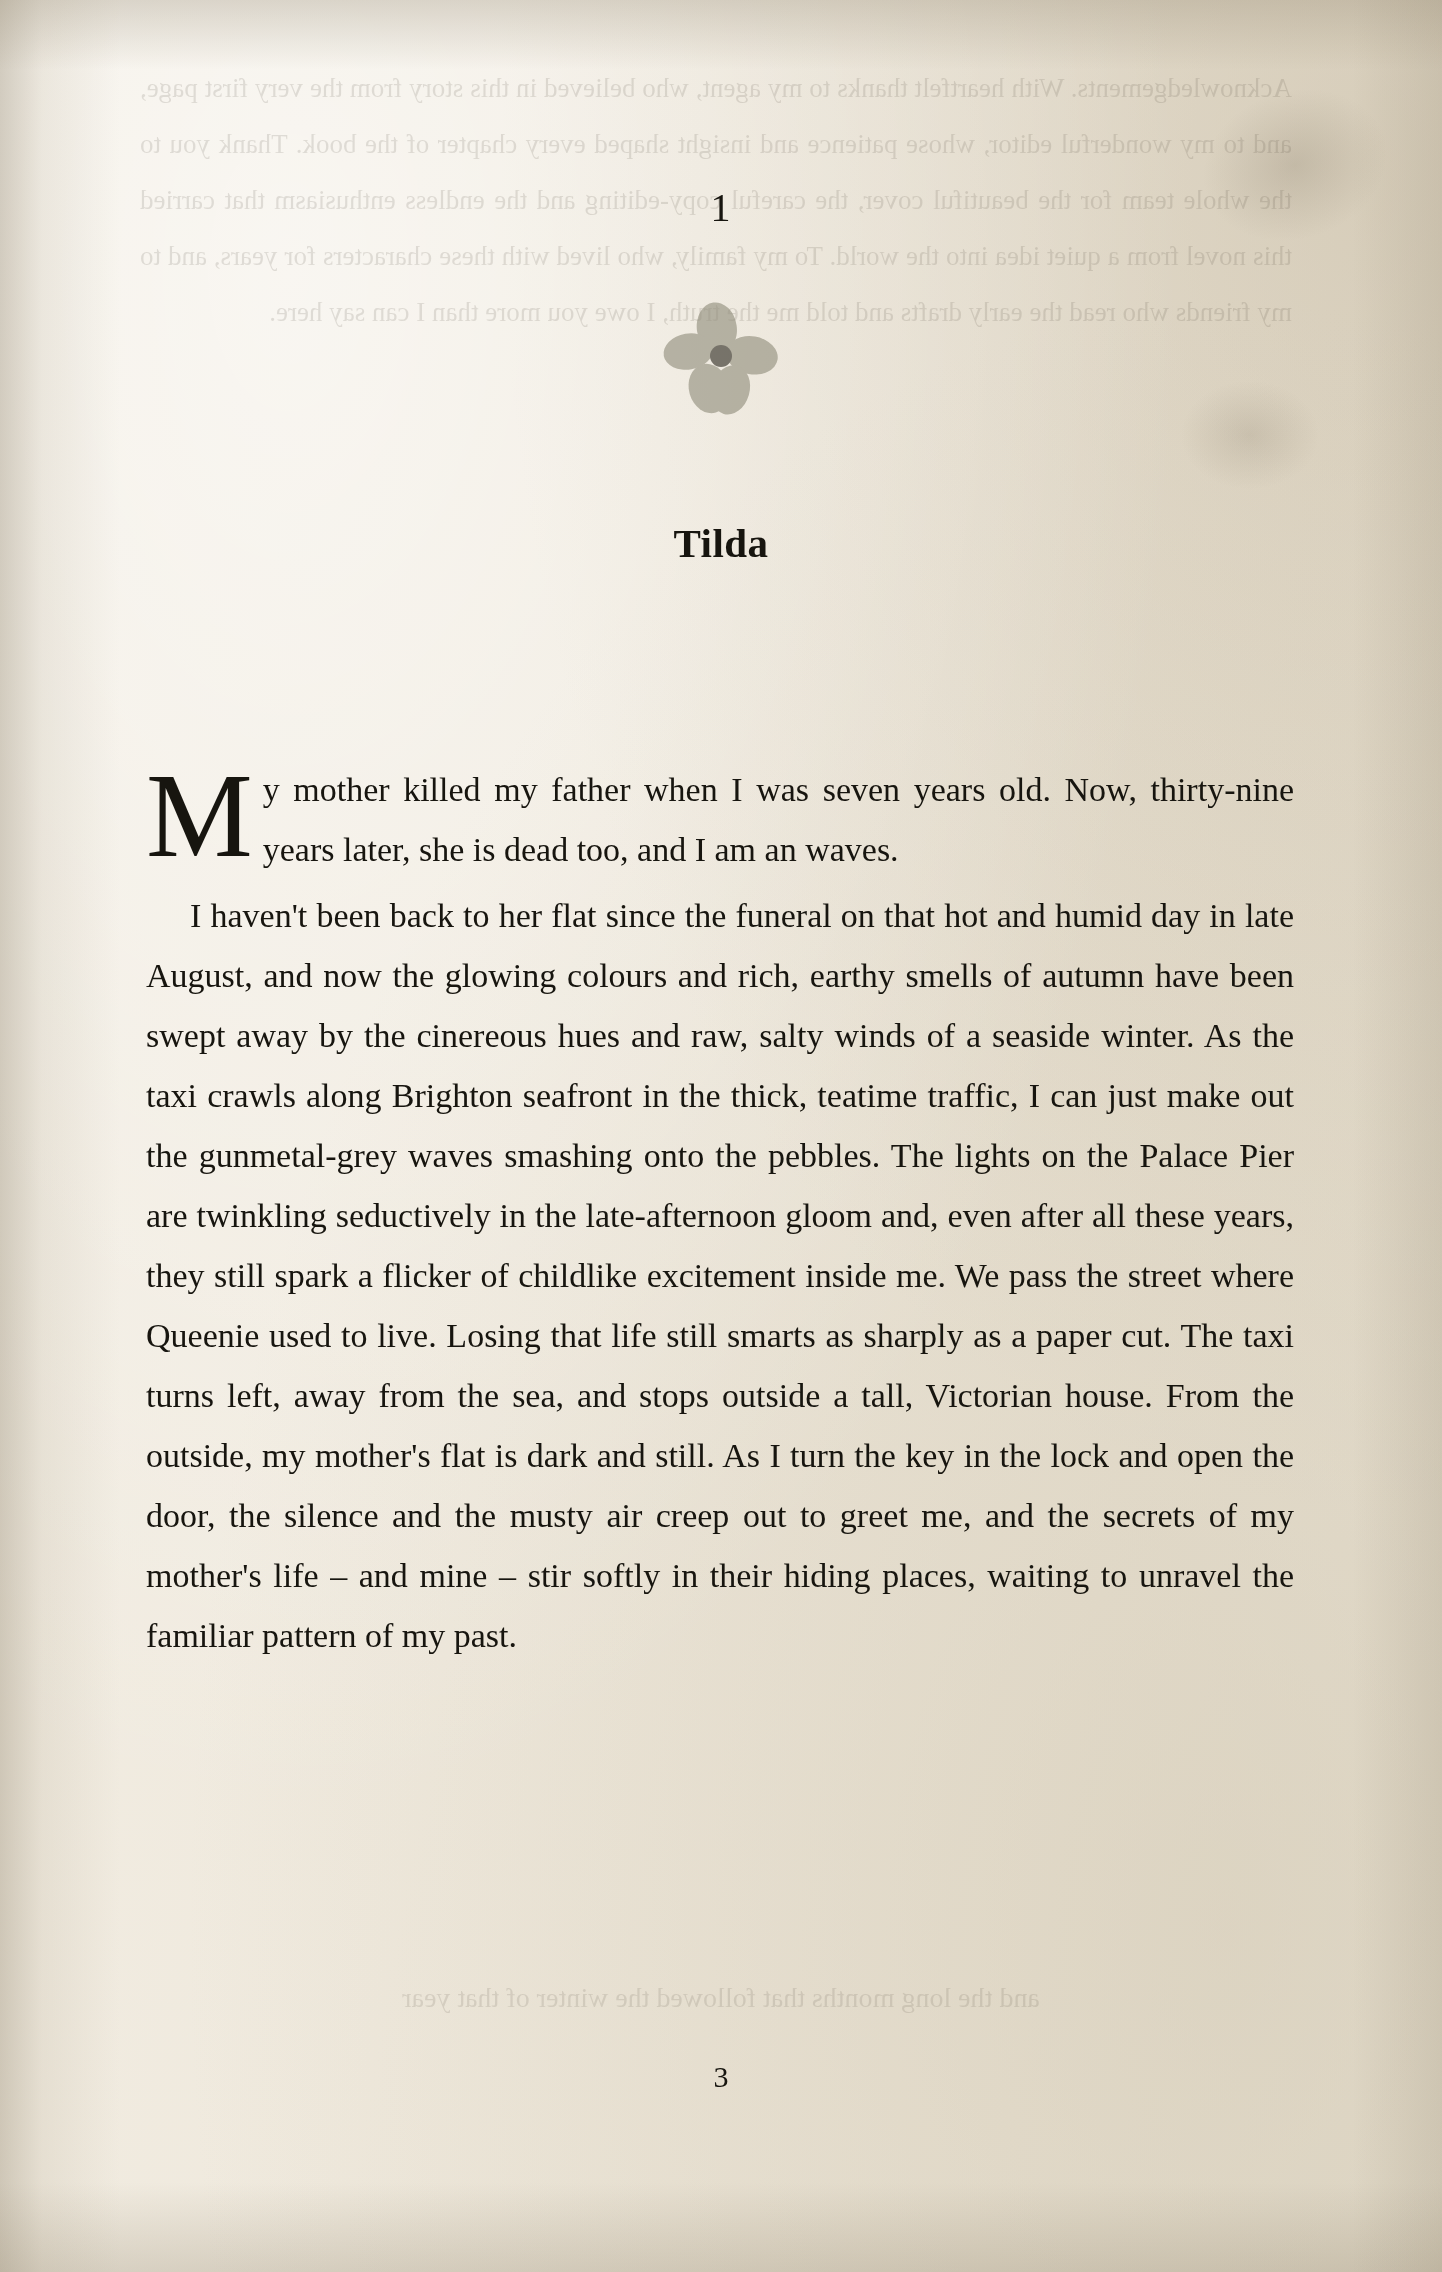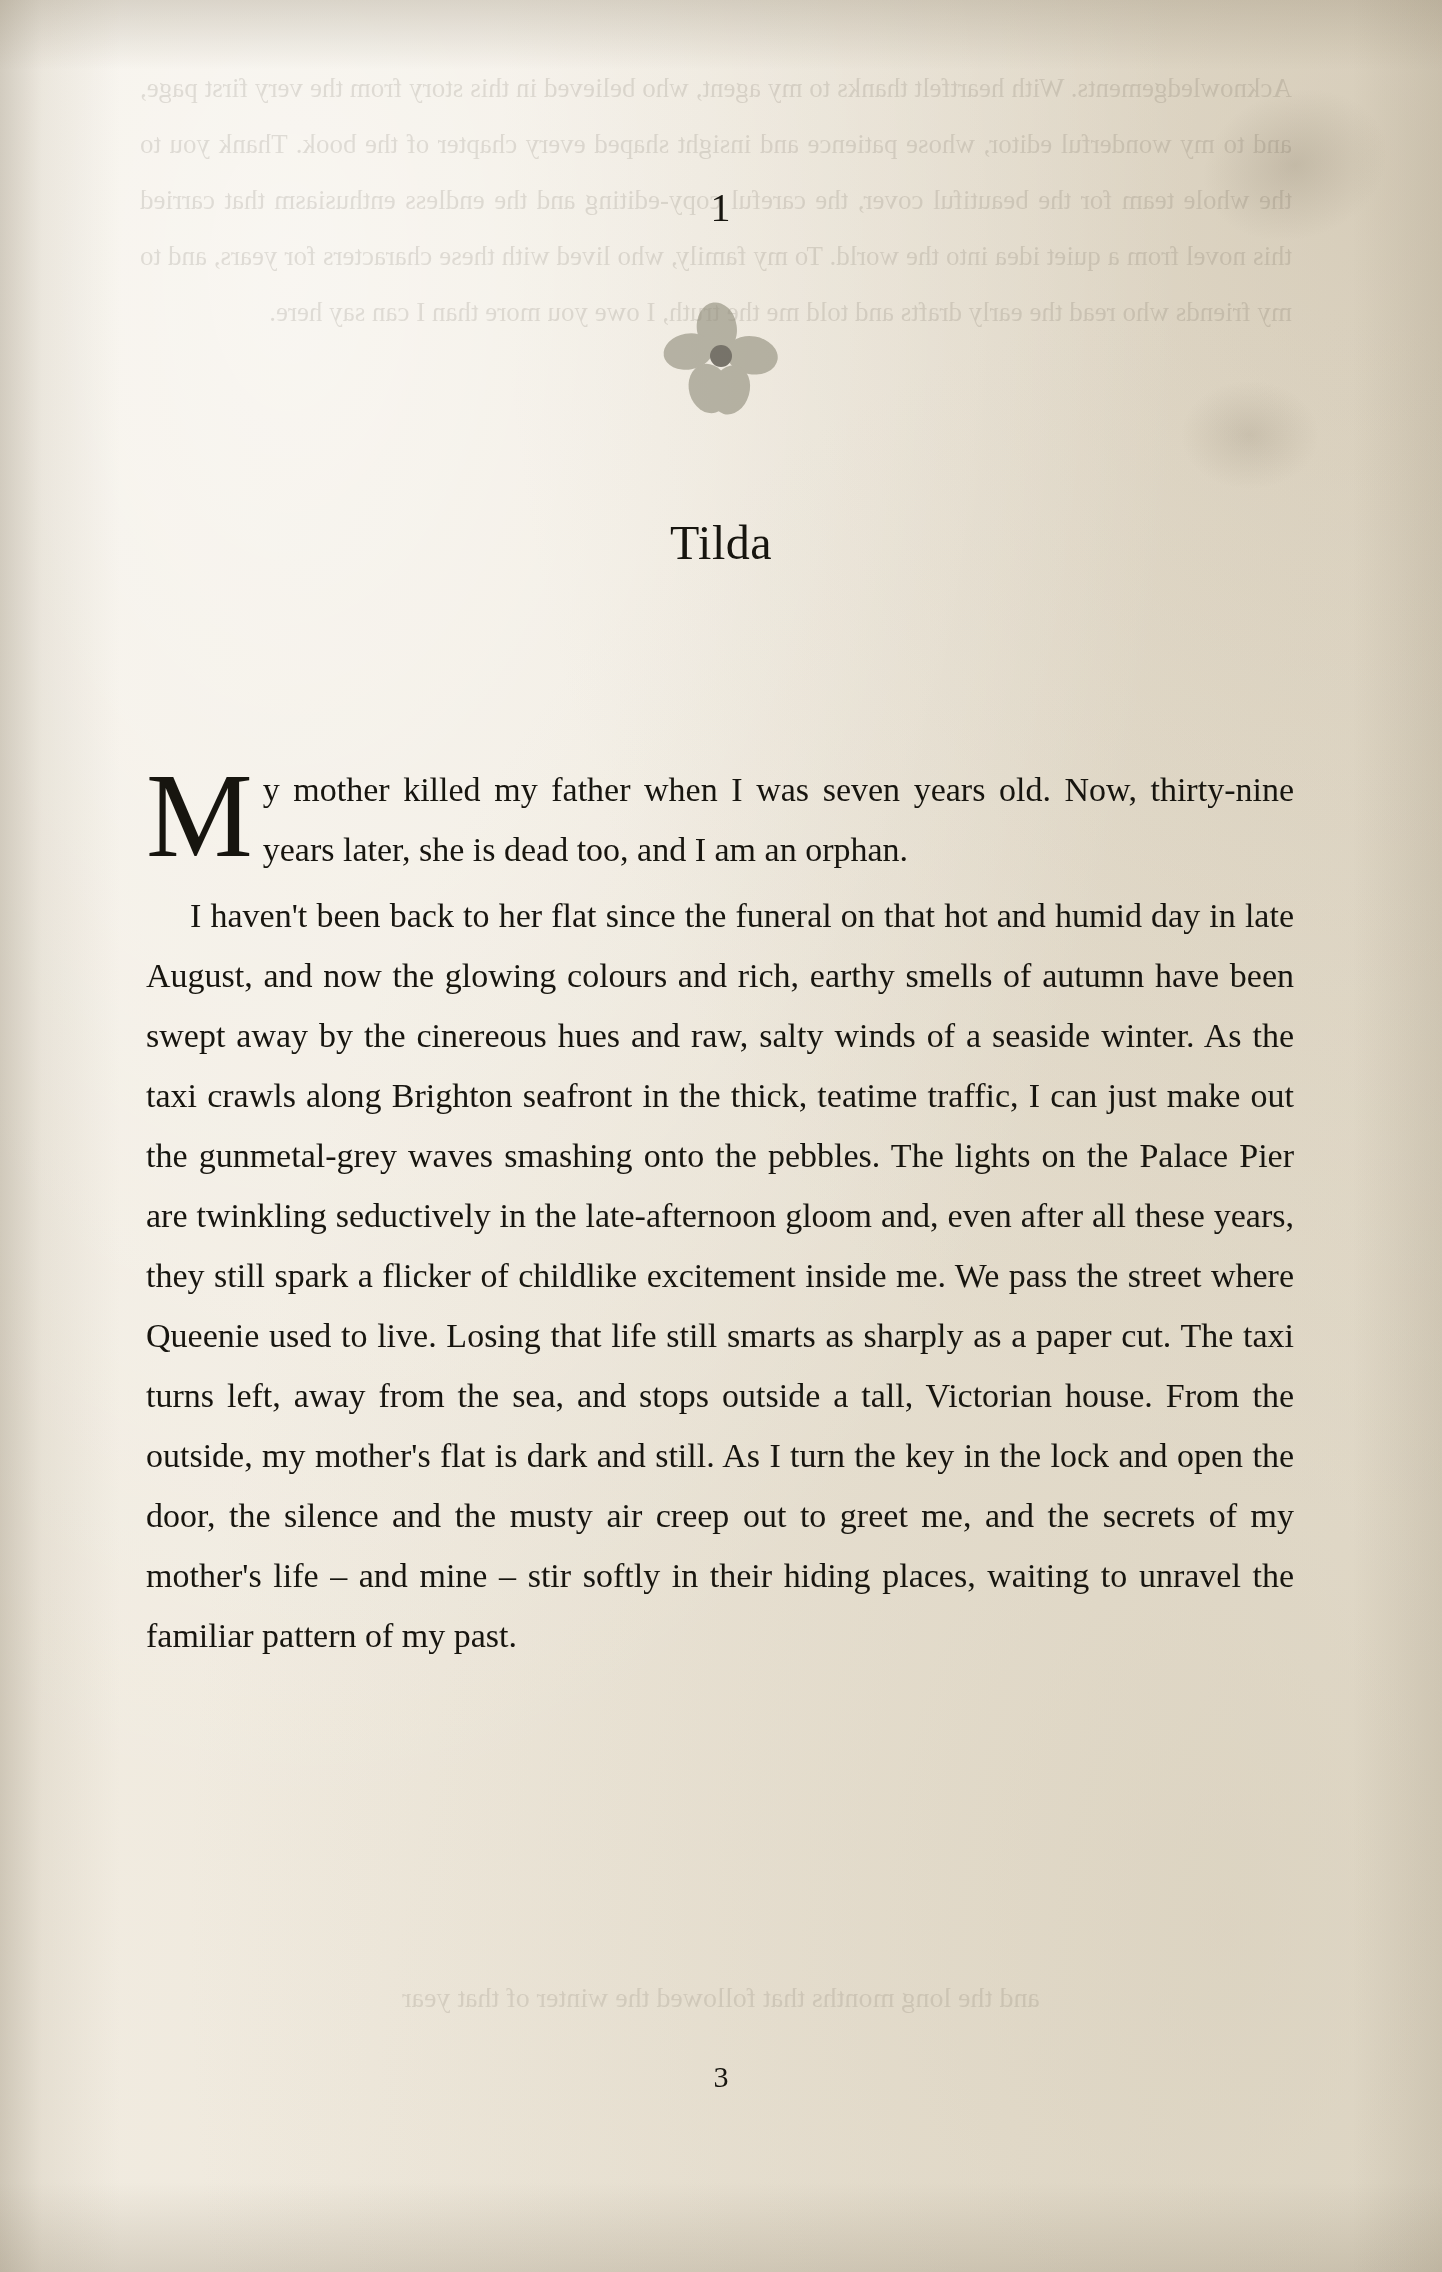--- a/index.html
+++ b/index.html
@@ -103,23 +103,24 @@
   .ornament svg {
     opacity: 0.62;
   }
 
   .chapter-title {
     position: absolute;
     top: 512px;
     left: 0;
     right: 0;
     text-align: center;
-    font-size: 48px;
+    font-size: 41px;
     line-height: 62px;
     letter-spacing: 0.5px;
+    font-weight: bold;
   }
 
   .body-text {
     position: absolute;
     left: 146px;
     right: 148px;
     top: 760px;
     font-size: 34px;
     line-height: 60px;
     text-align: justify;
@@ -197,21 +198,21 @@
         <circle cx="0" cy="-2" r="11" fill="#2e2b22"></circle>
       </g>
     </svg>
   </div>
 
   <div class="chapter-title">Tilda</div>
 
   <div class="body-text">
     <div class="dropcap-para">
       <span class="dropcap">M</span>
-      <p>y mother killed my father when I was seven years old. Now, thirty-nine years later, she is dead too, and I am an orphan.</p>
+      <p>y mother killed my father when I was seven years old. Now, thirty-nine years later, she is dead too, and I am an waves.</p>
     </div>
     <p class="indent">I haven't been back to her flat since the funeral on that hot and humid day in late August, and now the glowing colours and rich, earthy smells of autumn have been swept away by the cinereous hues and raw, salty winds of a seaside winter. As the taxi crawls along Brighton seafront in the thick, teatime traffic, I can just make out the gunmetal-grey waves smashing onto the pebbles. The lights on the Palace Pier are twinkling seductively in the late-afternoon gloom and, even after all these years, they still spark a flicker of childlike excitement inside me. We pass the street where Queenie used to live. Losing that life still smarts as sharply as a paper cut. The taxi turns left, away from the sea, and stops outside a tall, Victorian house. From the outside, my mother's flat is dark and still. As I turn the key in the lock and open the door, the silence and the musty air creep out to greet me, and the secrets of my mother's life – and mine – stir softly in their hiding places, waiting to unravel the familiar pattern of my past.</p>
   </div>
 
   <div class="ghost-line">and the long months that followed the winter of that year</div>
 
   <div class="folio">3</div>
 
 </div>
 

